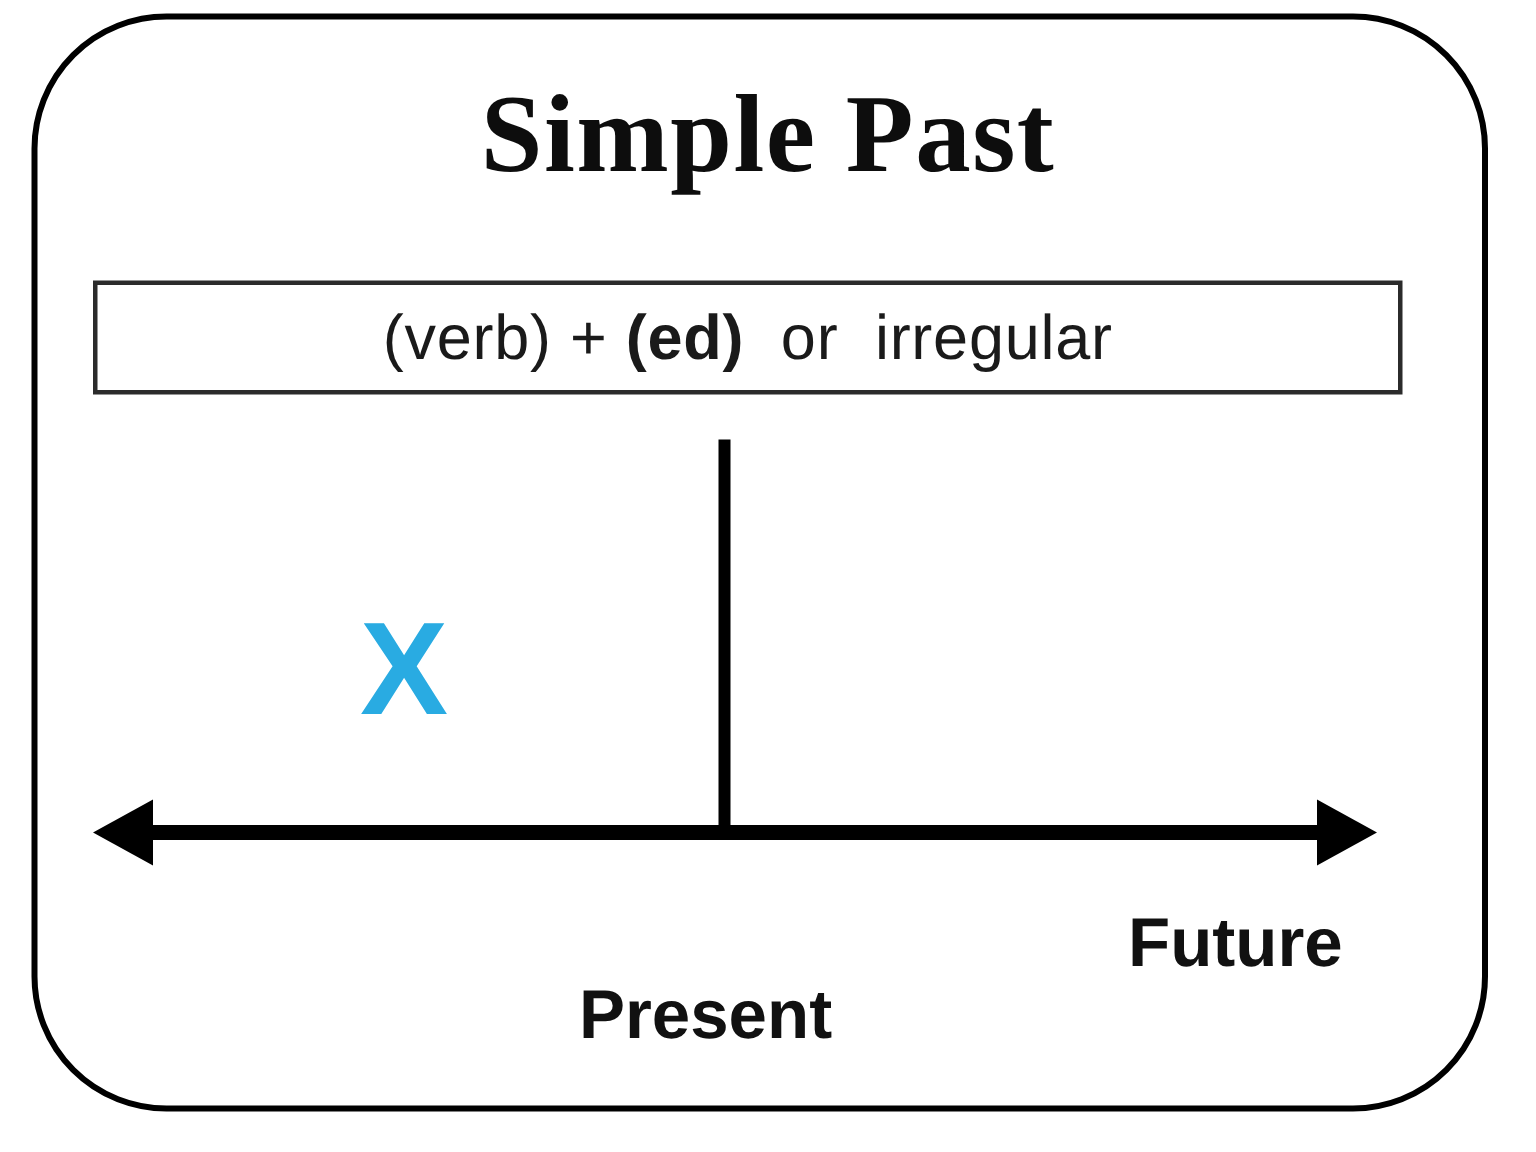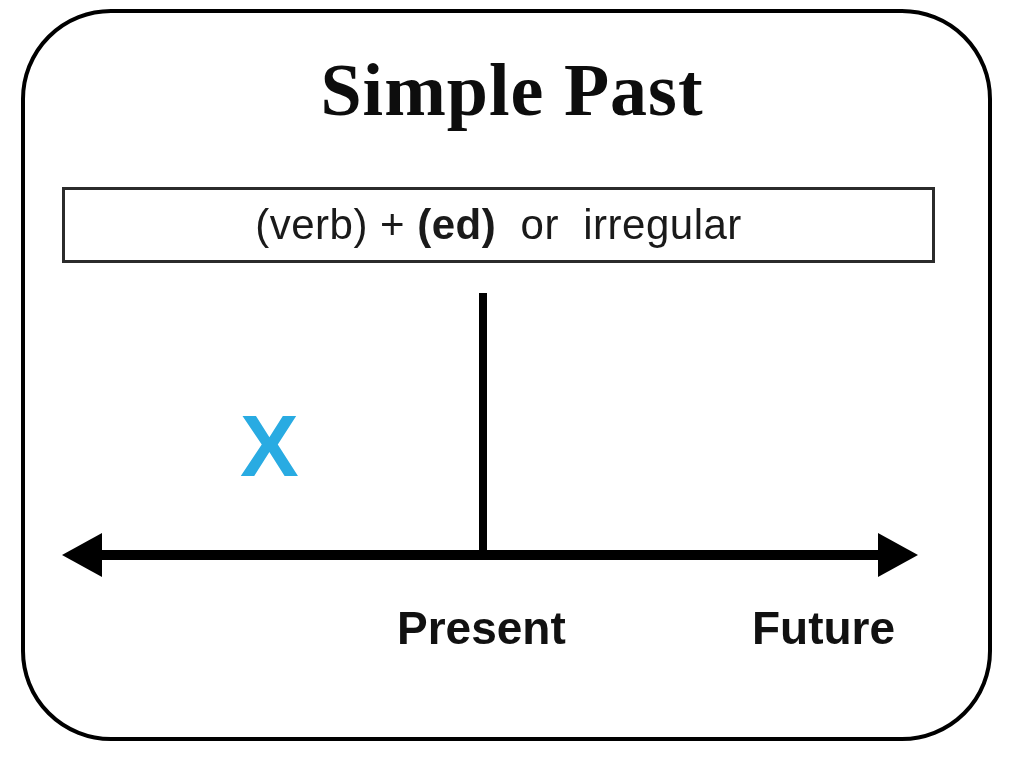--- a/index.html
+++ b/index.html
@@ -81,21 +81,21 @@
   }
   .tl-label {
     position: absolute;
     top: 603px;
     font-size: 46px;
     font-weight: 700;
     line-height: 1.1;
     color: #111111;
   }
   .tl-label.past    { left: 80px; }
-  .tl-label.present { left: 397px; }
+  .tl-label.present { left: 386px; margin-top: 48px; }
   .tl-label.future  { left: 752px; }
 </style>
 </head>
 <body>
 
 <div class="canvas">
   <div class="frame"></div>
 
   <h1 class="title">Simple Past</h1>
 

